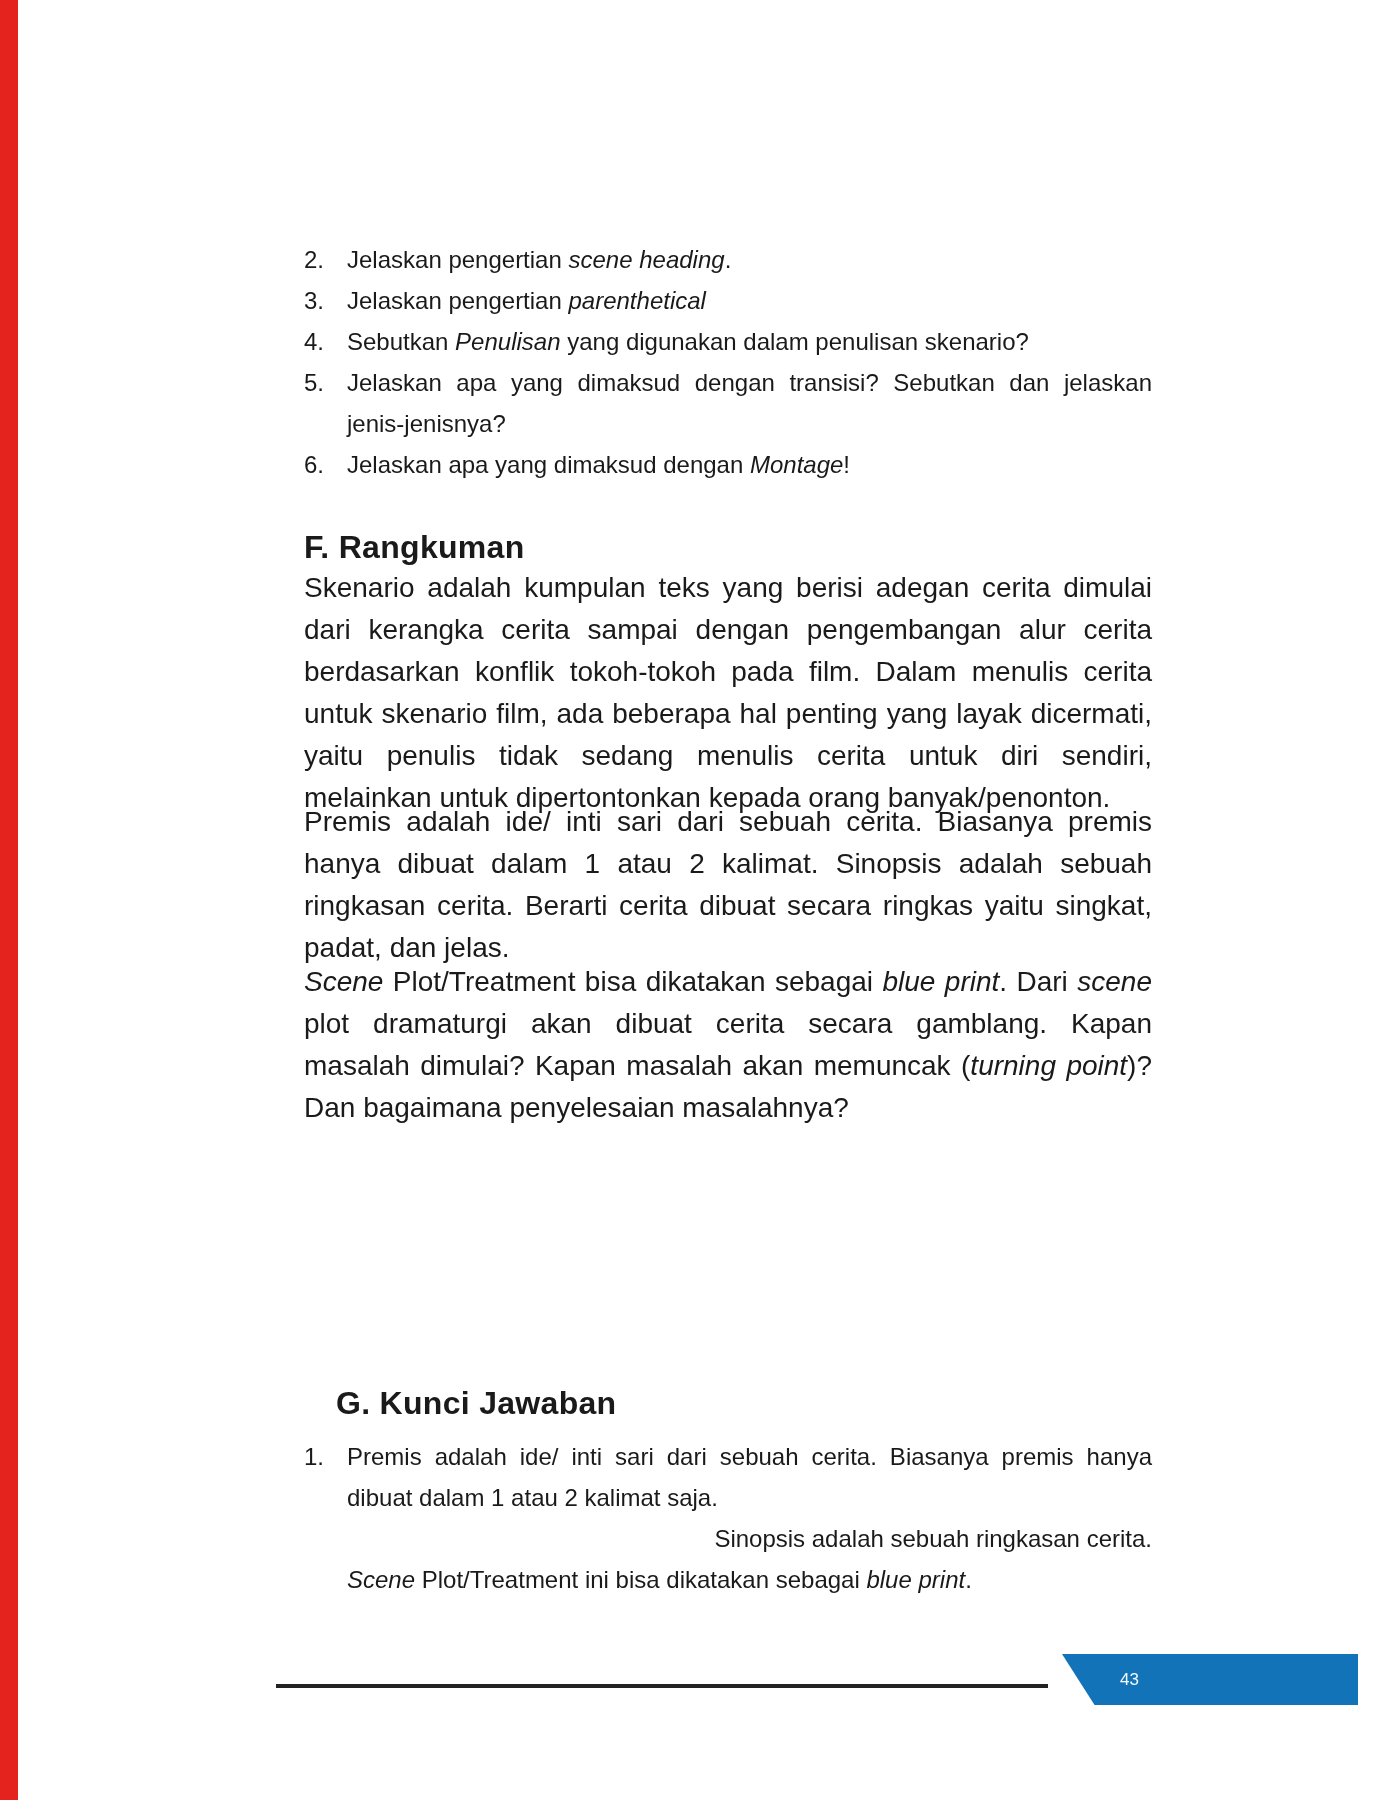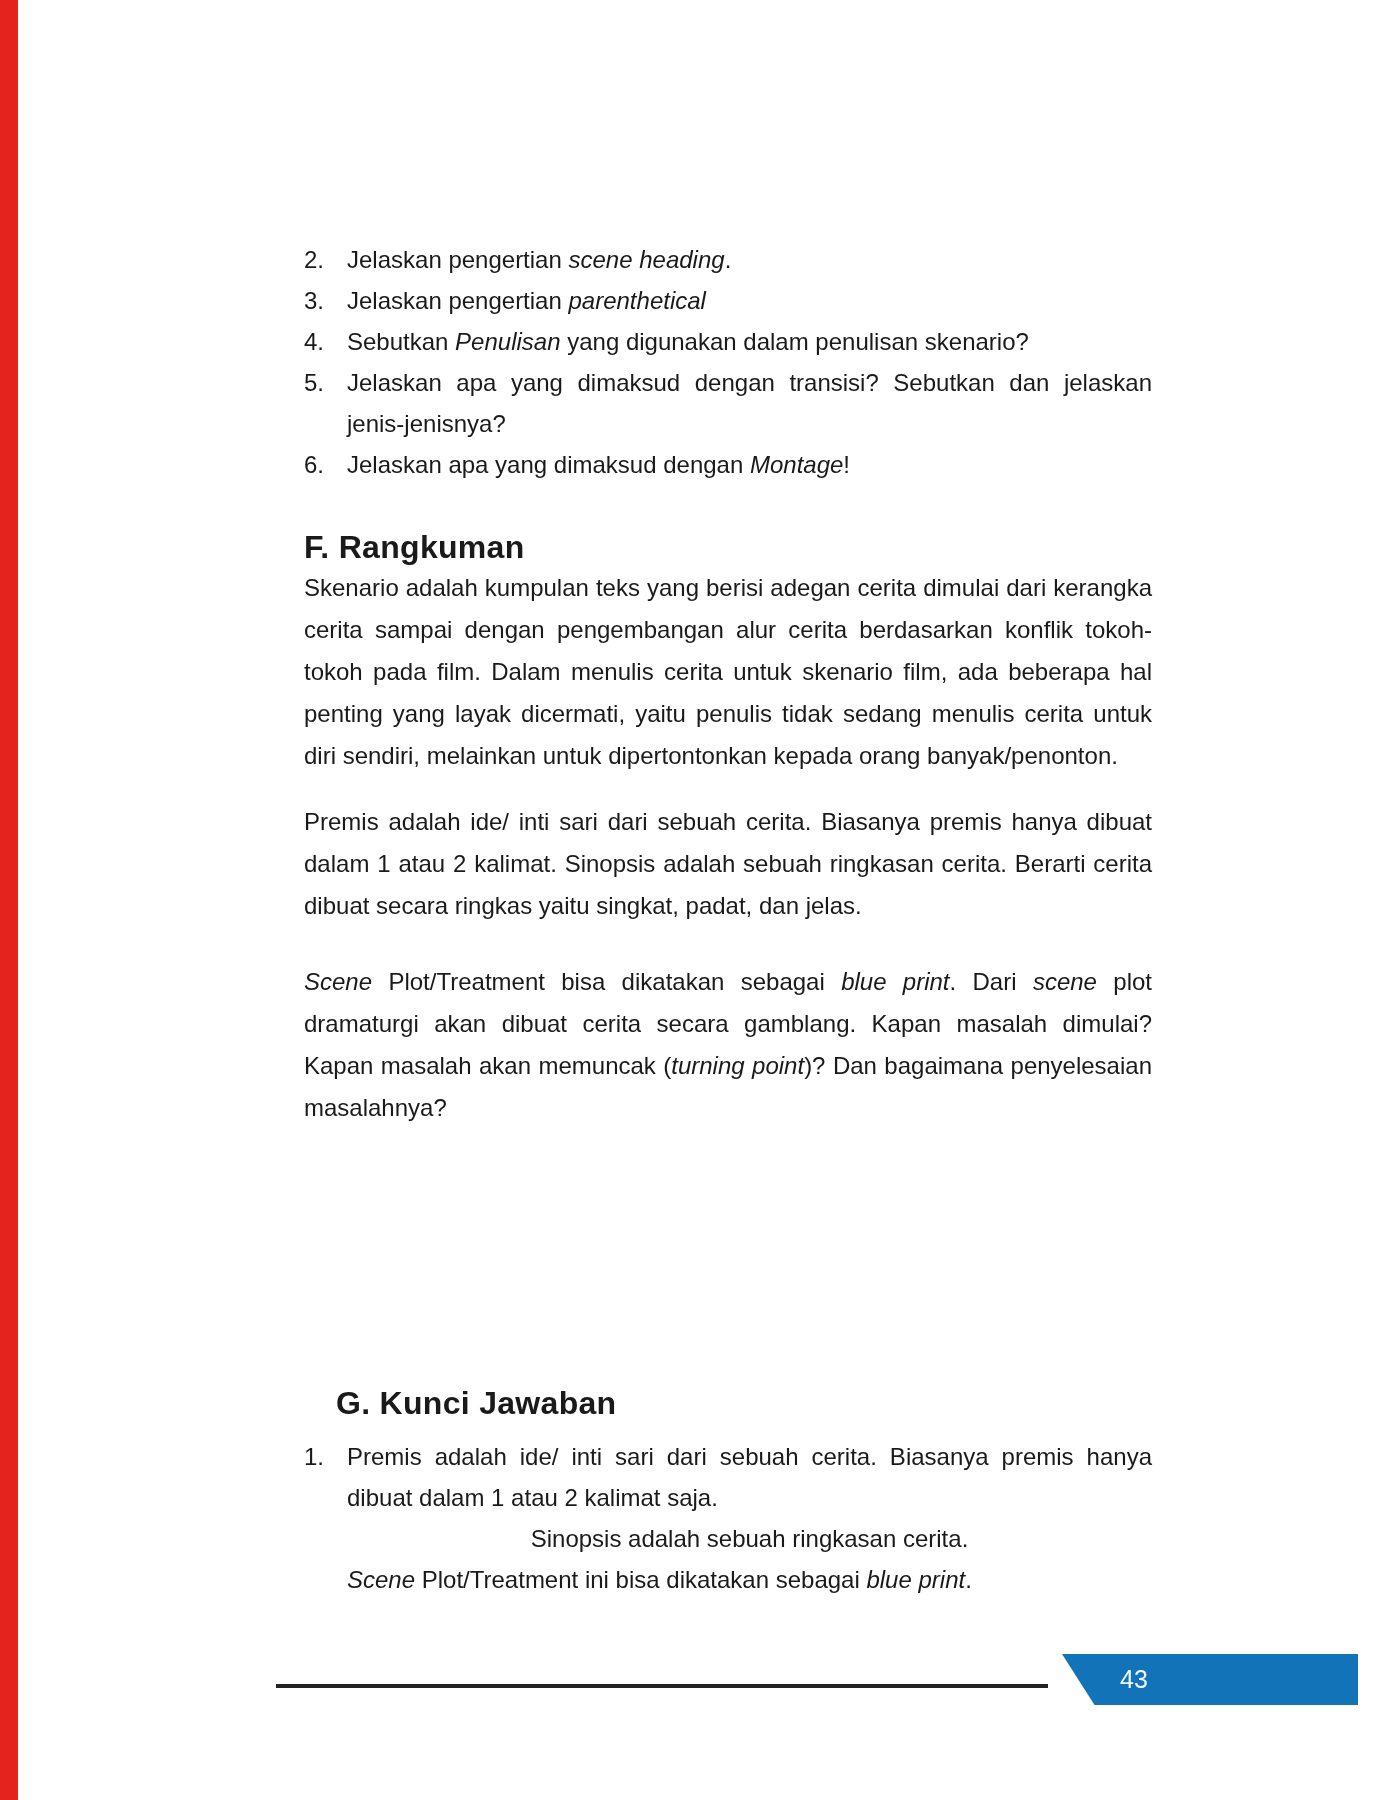--- a/index.html
+++ b/index.html
@@ -15,21 +15,21 @@
   .red-stripe {
     position: absolute;
     left: 0; top: 0;
     width: 18px; height: 1800px;
   }
   .abs { position: absolute; }
   
   .para {
     left: 304px;
     width: 848px;
-    font-size: 24px;
+    font-size: 28px;
     line-height: 42px;
     text-align: justify;
     margin: 0;
   }
   .heading {
     left: 304px;
     width: 848px;
     font-size: 32px;
     line-height: 41px;
     font-weight: bold;
@@ -66,21 +66,21 @@
     left: 1062px;
     top: 1654px;
     width: 296px;
     height: 51px;
     clip-path: polygon(0% 0%, 100% 0%, 100% 100%, 11% 100%);
     display: flex;
     align-items: center;
   }
   .page-band .page-num {
     margin-left: 58px;
-    font-size: 25px;
+    font-size: 17px;
     line-height: 51px;
   }
   i { }
 </style>
 </head>
 <body>
 
 <div class="page" style="color: rgb(26, 26, 26);">
 
   <div class="red-stripe" style="background: rgb(229, 35, 30);"></div>
@@ -114,21 +114,21 @@
   <p class="abs para" style="top:801px;"><span>Premis adalah ide/ inti sari dari sebuah cerita. Biasanya premis hanya dibuat dalam 1 atau 2 kalimat. Sinopsis adalah sebuah ringkasan cerita. Berarti cerita dibuat secara ringkas yaitu singkat, padat, dan jelas.</span></p>
   <p class="abs para" style="top:961px;"><i>Scene</i><span> Plot/Treatment bisa dikatakan sebagai </span><i>blue print</i><span>. Dari </span><i>scene</i><span> plot dramaturgi akan dibuat cerita secara gamblang. Kapan masalah dimulai? Kapan masalah akan memuncak (</span><i>turning point</i><span>)? Dan bagaimana penyelesaian masalahnya?</span></p>
 
   <h2 class="abs heading" style="top:1383px;margin-left:32px;">G. Kunci Jawaban</h2>
 
   <div class="abs olist" style="top:1436px;">
     <div class="list-item">
       <span class="num">1.</span>
       <span class="txt">
         <span class="answer-sub-line" style="text-align:justify;"><span>Premis adalah ide/ inti sari dari sebuah cerita. Biasanya premis hanya dibuat dalam 1 atau 2 kalimat saja.</span></span>
-        <span class="answer-sub-line" style="text-align:center;"><span>Sinopsis adalah sebuah ringkasan cerita.</span></span>
+        <span class="answer-sub-line" style="text-align:right;"><span>Sinopsis adalah sebuah ringkasan cerita.</span></span>
         <span class="answer-sub-line" style="text-align:left;"><i>Scene</i><span> Plot/Treatment ini bisa dikatakan sebagai </span><i>blue print</i><span>.</span></span>
       </span>
     </div>
   </div>
 
   <div class="abs footer-rule" style="background: rgb(34, 34, 34);"></div>
   <div class="abs page-band" style="background: rgb(19, 115, 185);">
     <span class="page-num" style="color: rgb(244, 249, 253);">43</span>
   </div>
 

